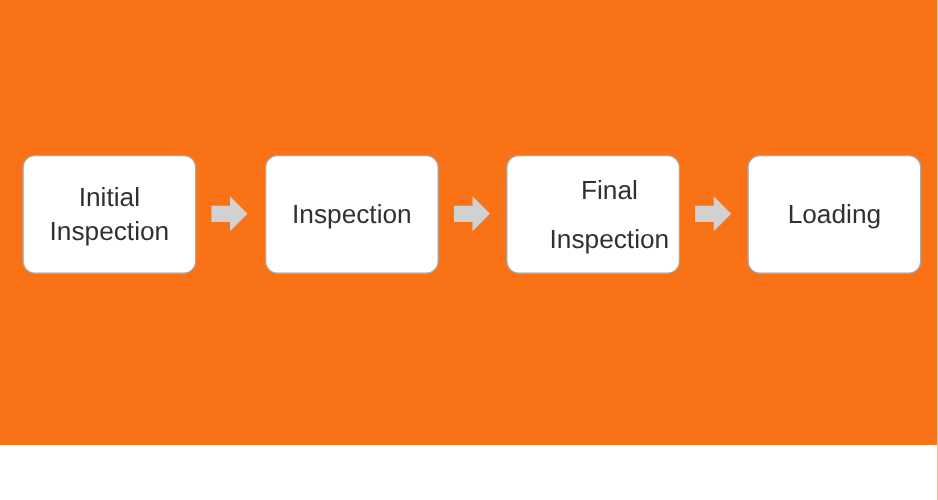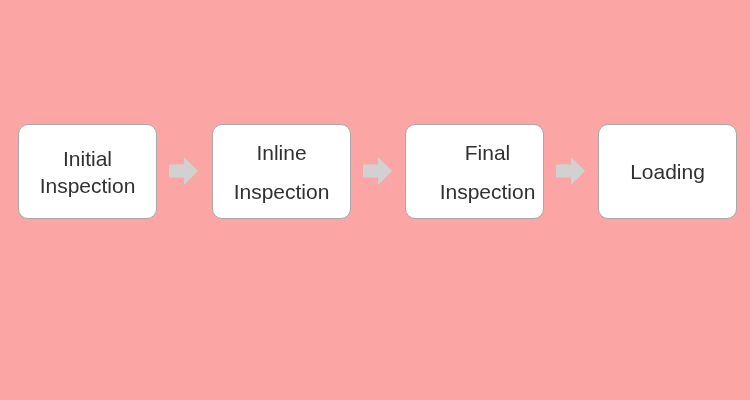--- a/index.html
+++ b/index.html
@@ -3,22 +3,22 @@
 <meta charset="utf-8">
 <style>
   html, body {
     margin: 0;
     padding: 0;
     background: #ffffff;
   }
   .canvas {
     position: relative;
     width: 750px;
-    height: 400px;
-    background: #fca5a5;
+    height: 356px;
+    background: #f97316;
     font-family: "Liberation Sans", sans-serif;
     overflow: hidden;
   }
   .flow-box {
     position: absolute;
     top: 124px;
     width: 139px;
     height: 95px;
     box-sizing: border-box;
     background: #ffffff;
@@ -63,21 +63,20 @@
   <div class="flow-box tight box-1">
     <span class="line">Initial</span>
     <span class="line">Inspection</span>
   </div>
 
   <svg class="flow-arrow arrow-1" viewBox="0 0 29 28">
     <polygon points="0,7.5 15,7.5 15,0 29,14 15,28 15,20.5 0,20.5" fill="#d1d1d1"></polygon>
   </svg>
 
   <div class="flow-box loose box-2">
-    <span class="line">Inline</span>
     <span class="line">Inspection</span>
   </div>
 
   <svg class="flow-arrow arrow-2" viewBox="0 0 29 28">
     <polygon points="0,7.5 15,7.5 15,0 29,14 15,28 15,20.5 0,20.5" fill="#d1d1d1"></polygon>
   </svg>
 
   <div class="flow-box loose box-3">
     <span class="line">Final</span>
     <span class="line">Inspection</span>

